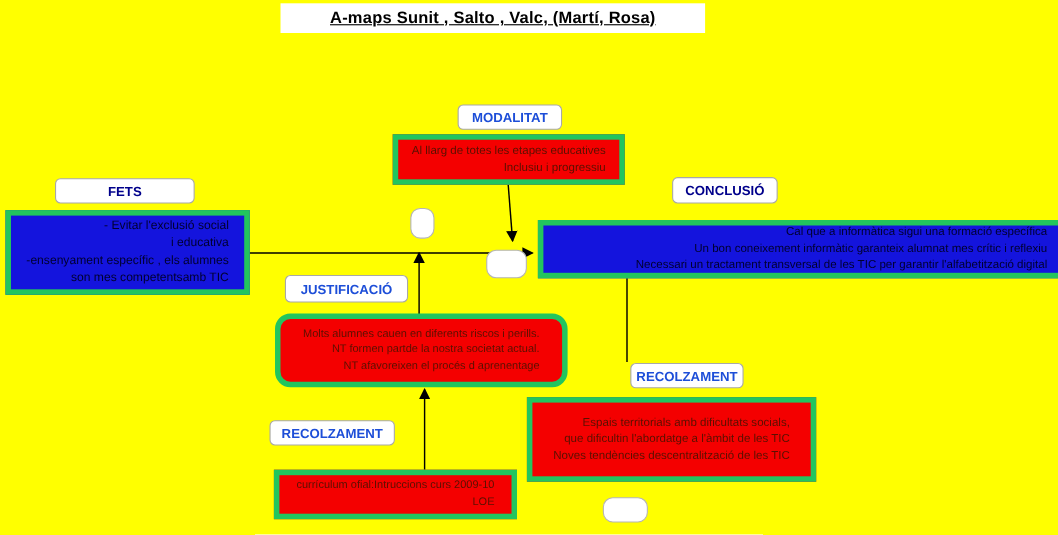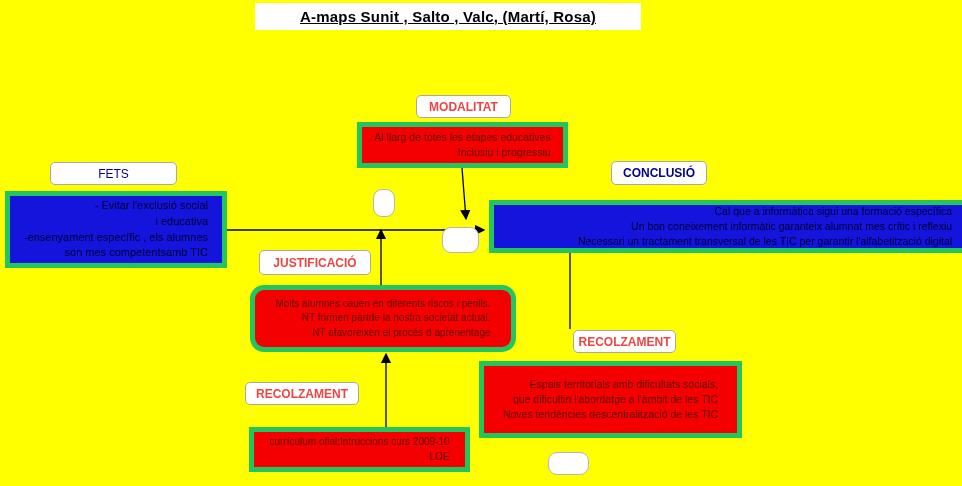--- a/index.html
+++ b/index.html
@@ -26,23 +26,23 @@
   }
 
   .label-box {
     position: absolute;
     background: #ffffff;
     border: 1px solid #a8a8a8;
     border-radius: 5px;
     display: flex; align-items: center; justify-content: center;
     font-size: 12px; font-weight: bold;
   }
-  .label-red  { color: #ef4444; }
+  .label-red  { color: #1d4ed8; }
   .label-blue { color: #00008b; }
-  .fw-normal  { font-weight: normal; }
+  .fw-normal  { font-weight: bold; }
 
   .node {
     position: absolute;
     border: 5px solid #22c55e;
     display: flex; align-items: center; justify-content: center;
     text-align: right;
     white-space: pre-line;
     line-height: 1.45;
   }
   .node-red  { background: #f40000; color: #5a1000; }

